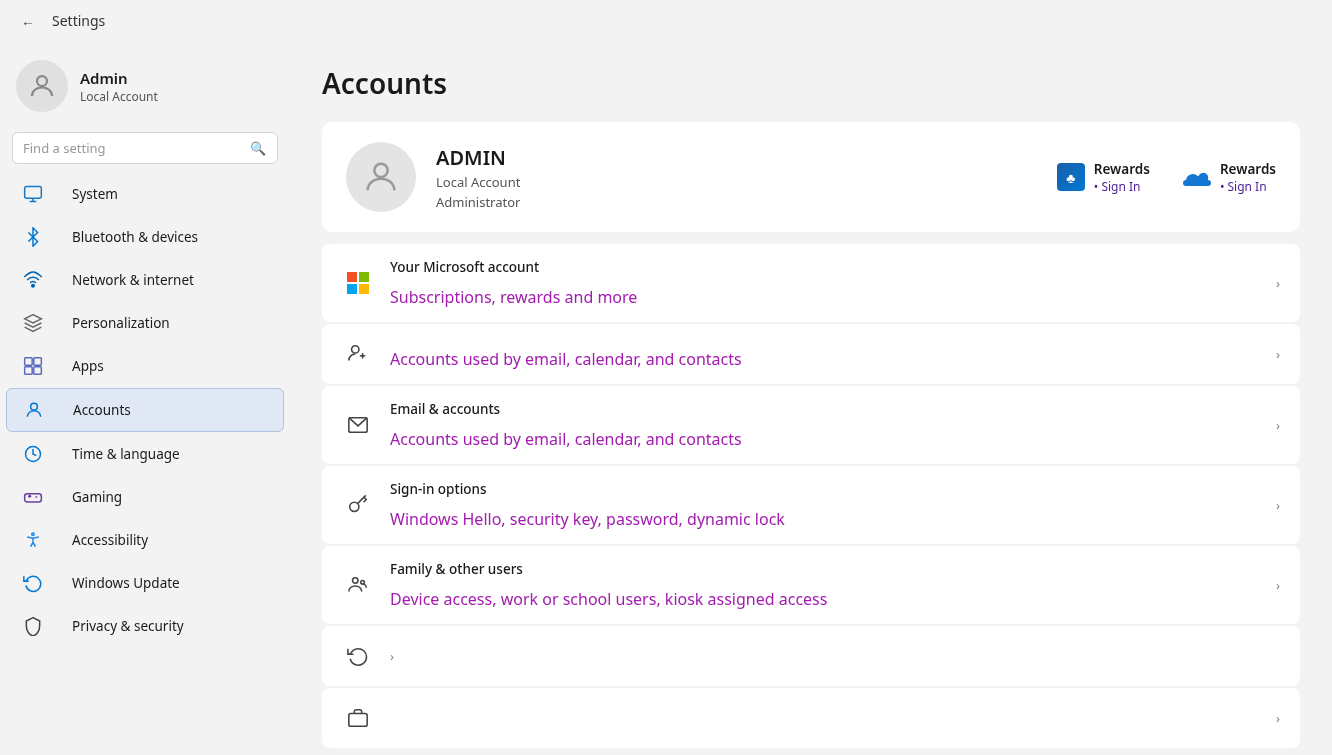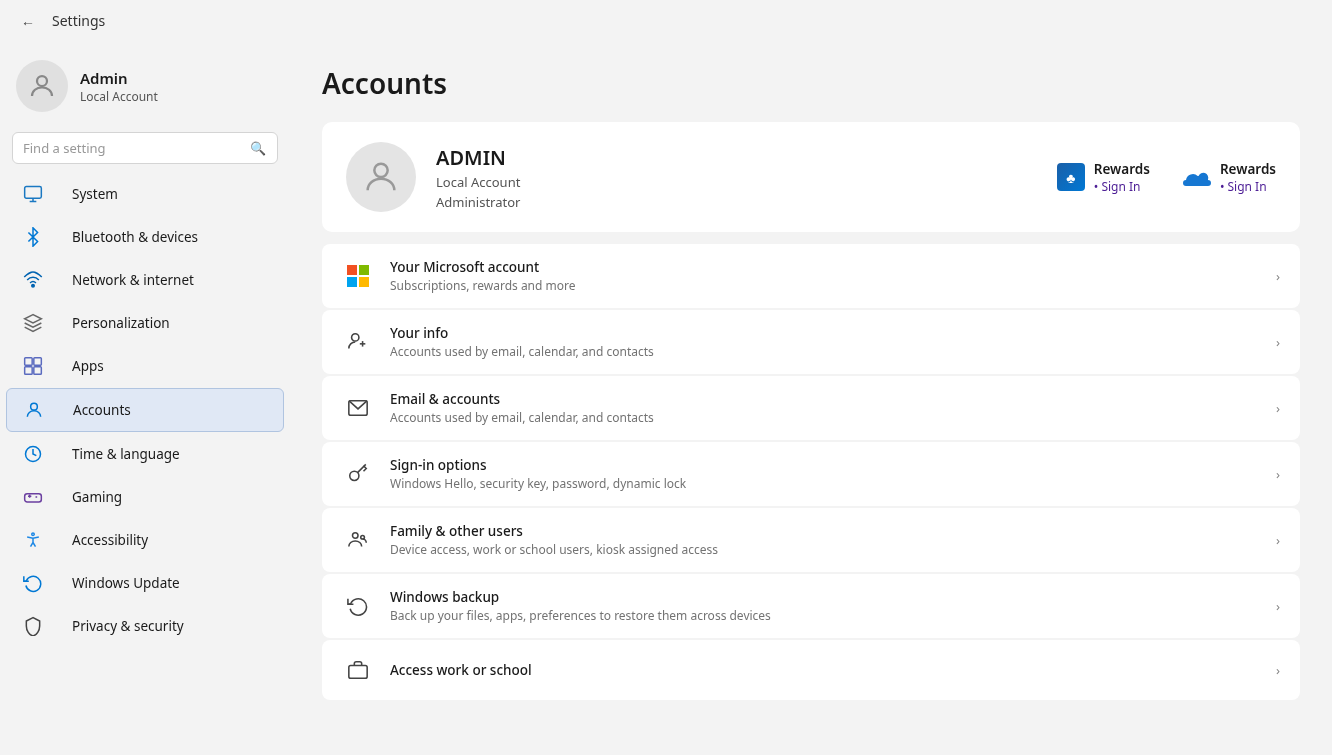--- a/index.html
+++ b/index.html
@@ -205,21 +205,21 @@
     }
     .settings-item-icon {
       width: 32px; height: 32px;
       display: flex; align-items: center; justify-content: center;
       flex-shrink: 0;
       color: #444;
       font-size: 18px;
     }
     .settings-item-content { flex: 1; }
     .settings-item-title { font-size: 13.5px; font-weight: 500; color: #1a1a1a; }
-    .settings-item-desc { font-size: 12px; color: #737373; margin-top: 1px; }
+    .settings-item-desc { font-size: 16px; color: #a21caf; margin-top: 10px; }
     .settings-item-chevron { color: #888; font-size: 13px; }
 
     
     .rewards-icon {
       width: 28px; height: 28px;
       background: linear-gradient(135deg, #1a5fa8, #0078d4);
       border-radius: 4px;
       display: flex; align-items: center; justify-content: center;
       color: white;
       font-size: 14px;
@@ -438,21 +438,20 @@
       <div class="settings-item">
         <div class="settings-item-icon">
           <svg width="22" height="22" viewBox="0 0 24 24" fill="none" stroke="#444" stroke-width="1.7">
             <circle cx="9" cy="7" r="4"></circle>
             <path d="M2 19c0-4 3.1-7 7-7"></path>
             <line x1="17" y1="11" x2="17" y2="17"></line>
             <line x1="14" y1="14" x2="20" y2="14"></line>
           </svg>
         </div>
         <div class="settings-item-content">
-          <div class="settings-item-title">Your info</div>
           <div class="settings-item-desc">Accounts used by email, calendar, and contacts</div>
         </div>
         <div class="settings-item-chevron">›</div>
       </div>
 
       <div class="settings-item">
         <div class="settings-item-icon">
           <svg width="22" height="22" viewBox="0 0 24 24" fill="none" stroke="#444" stroke-width="1.7">
             <rect x="2" y="4" width="20" height="16" rx="2"></rect>
             <polyline points="2 4 12 13 22 4"></polyline>
@@ -496,35 +495,30 @@
         <div class="settings-item-chevron">›</div>
       </div>
 
       <div class="settings-item">
         <div class="settings-item-icon">
           <svg width="22" height="22" viewBox="0 0 24 24" fill="none" stroke="#444" stroke-width="1.7">
             <polyline points="1 4 1 10 7 10"></polyline>
             <path d="M3.5 15a9 9 0 1 0 .5-5.5L1 10"></path>
           </svg>
         </div>
-        <div class="settings-item-content">
-          <div class="settings-item-title">Windows backup</div>
-          <div class="settings-item-desc">Back up your files, apps, preferences to restore them across devices</div>
-        </div>
         <div class="settings-item-chevron">›</div>
       </div>
 
       <div class="settings-item">
         <div class="settings-item-icon">
           <svg width="22" height="22" viewBox="0 0 24 24" fill="none" stroke="#444" stroke-width="1.7">
             <rect x="2" y="7" width="20" height="14" rx="2"></rect>
             <path d="M16 7V5a2 2 0 0 0-2-2h-4a2 2 0 0 0-2 2v2"></path>
           </svg>
         </div>
         <div class="settings-item-content">
-          <div class="settings-item-title">Access work or school</div>
         </div>
         <div class="settings-item-chevron">›</div>
       </div>
 
     </div>
   </div>
 </div>
 
 </body></html>

